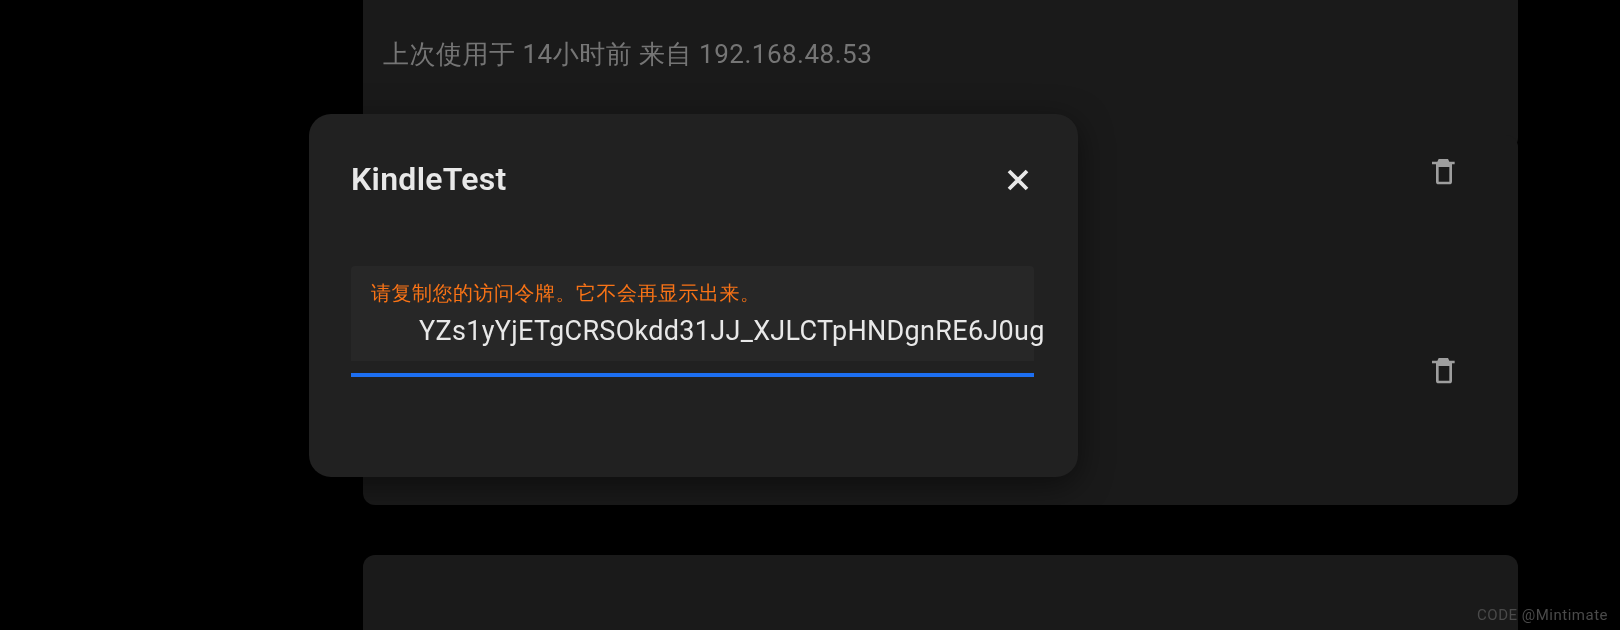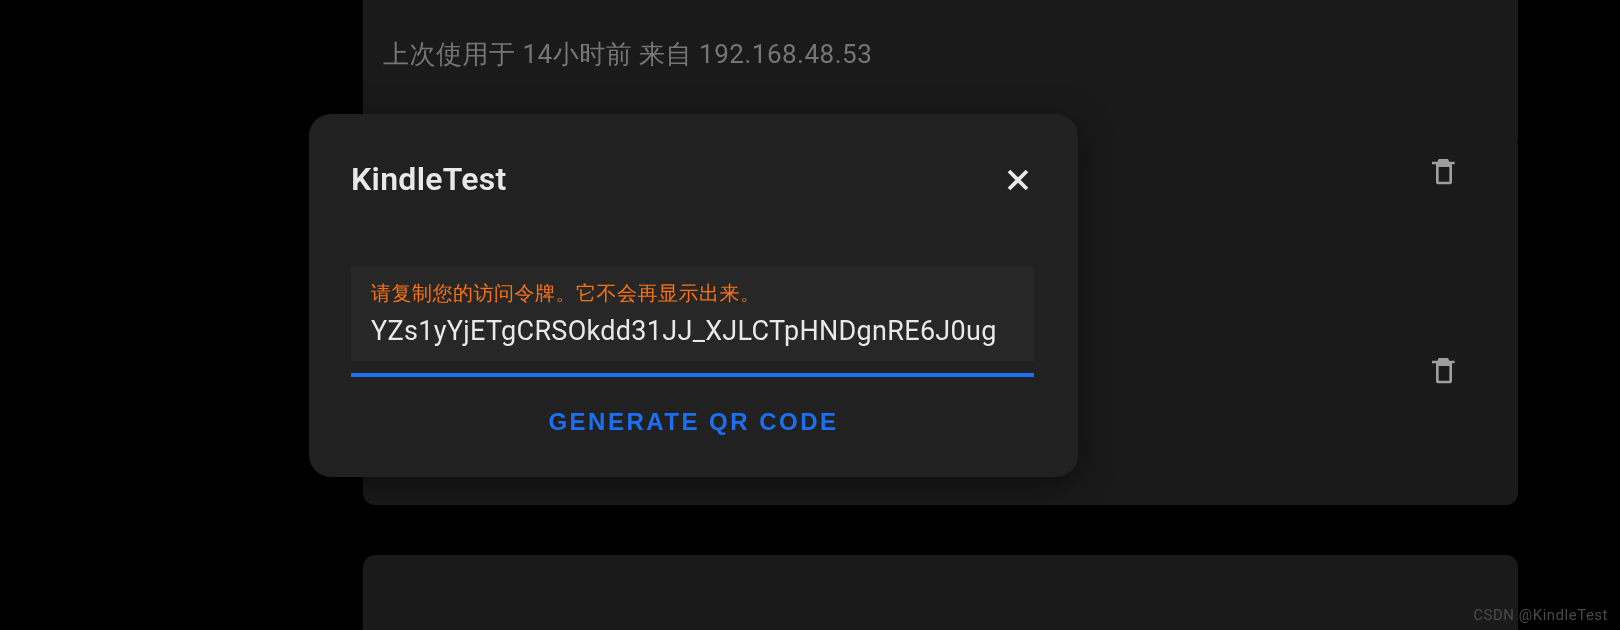--- a/index.html
+++ b/index.html
@@ -117,20 +117,21 @@
     }
     .token-input {
       width: 100%;
       background: transparent;
       border: none;
       color: #e8e8e8;
       font-size: 27px;
       font-family: inherit;
       outline: none;
       letter-spacing: 0.3px;
+      margin-left: 48px;
     }
     .token-underline {
       position: absolute;
       left: 42px;
       top: 259px;
       width: 683px;
       height: 4px;
       background: #1d6ff2;
     }
     .generate-button {
@@ -187,16 +188,15 @@
       <path d="M18 6L6 18M6 6l12 12"></path>
     </svg>
   </button>
 
   <div class="token-container">
     <div class="token-hint">请复制您的访问令牌。它不会再显示出来。</div>
     <input class="token-input" type="text" readonly="" value="YZs1yYjETgCRSOkdd31JJ_XJLCTpHNDgnRE6J0ug" style="">
   </div>
   <div class="token-underline"></div>
 
-  <button class="generate-button">GENERATE QR CODE</button>
 </div>
 
-<div class="watermark">CSDN @KindleTest</div>
+<div class="watermark">CODE @Mintimate</div>
 
 </body></html>

